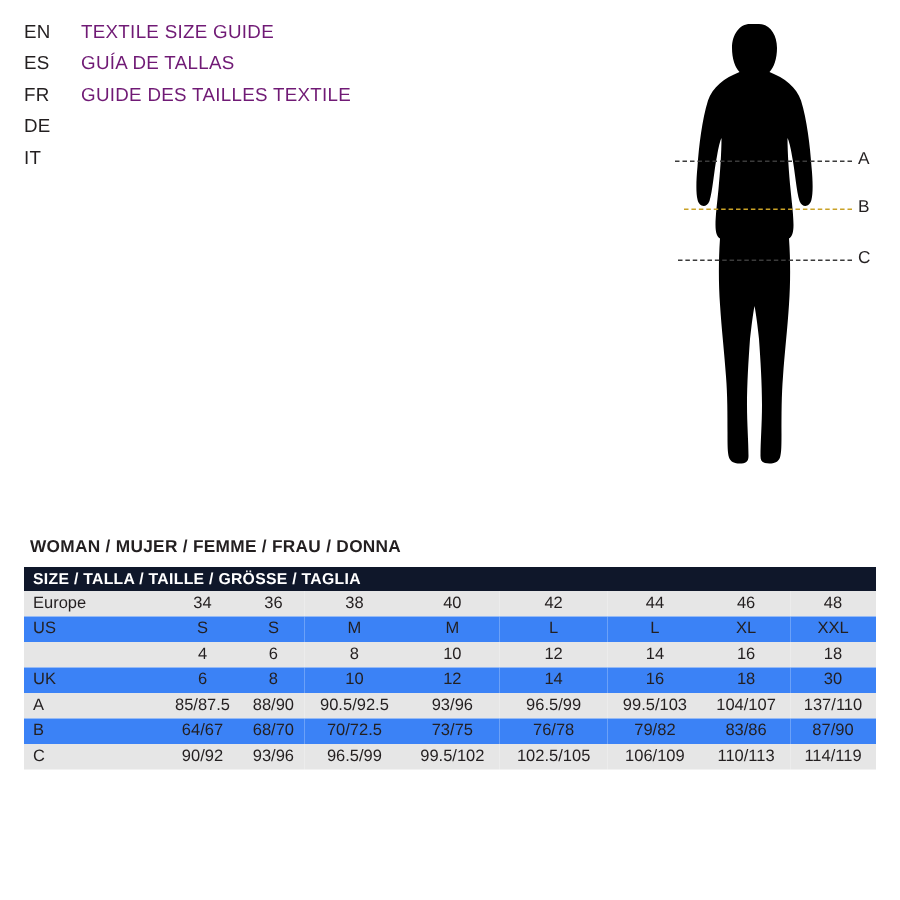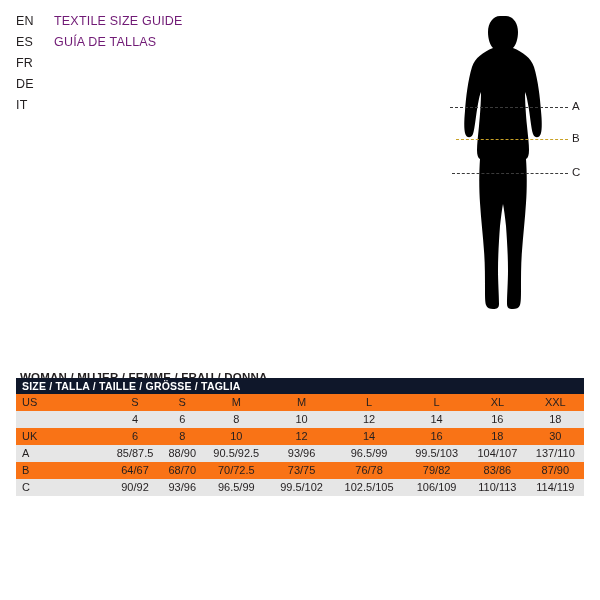--- a/index.html
+++ b/index.html
@@ -73,21 +73,20 @@
   .measure-line.gold { border-top: 1px dashed #c9a227; }
 
   
   .woman-title {
     position: absolute;
     left: 20px;
     top: 359px;
     font-size: 11.5px;
     font-weight: bold;
     letter-spacing: 0.2px;
-    margin-top: 12px;
   }
   table.size-table {
     position: absolute;
     left: 16px;
     top: 378px;
     width: 568px;
     border-collapse: collapse;
     font-size: 11px;
   }
   table.size-table td, table.size-table th {
@@ -107,21 +106,21 @@
     line-height: 16px;
     font-size: 10.5px;
     letter-spacing: 0.2px;
   }
   table.size-table td.rowlabel {
     text-align: left;
     padding-left: 6px;
     width: 86px;
   }
   tr.shade td { background: #e6e6e6; }
-  tr.plain td { background: #f97316; }
+  tr.plain td { background: #3b82f6; }
 
   
   .notes {
     position: absolute;
     left: 20px;
     top: 540px;
     width: 500px;
   }
   .note {
     font-size: 10.5px;
@@ -140,20 +139,21 @@
     <div class="lang-row">
       <span class="lang-code">EN</span>
       <span class="lang-text">TEXTILE SIZE GUIDE</span>
     </div>
     <div class="lang-row">
       <span class="lang-code">ES</span>
       <span class="lang-text">GUÍA DE TALLAS</span>
     </div>
     <div class="lang-row">
       <span class="lang-code">FR</span>
+      <span class="lang-text">GUIDE DES TAILLES TEXTILE</span>
     </div>
     <div class="lang-row">
       <span class="lang-code">DE</span>
     </div>
     <div class="lang-row">
       <span class="lang-code">IT</span>
     </div>
   </div>
 
   <div class="figure-wrap">
@@ -213,20 +213,31 @@
     <div class="measure-label" style="left:152px; top:158px;">C</div>
   </div>
 
   <div class="woman-title">WOMAN / MUJER / FEMME / FRAU / DONNA</div>
 
   <table class="size-table">
     <tbody>
       <tr class="head">
         <td colspan="9">SIZE / TALLA / TAILLE / GRÖSSE / TAGLIA</td>
       </tr>
+      <tr class="shade">
+        <td class="rowlabel">Europe</td>
+        <td>34</td>
+        <td>36</td>
+        <td>38</td>
+        <td>40</td>
+        <td>42</td>
+        <td>44</td>
+        <td>46</td>
+        <td>48</td>
+      </tr>
       <tr class="plain">
         <td class="rowlabel">US</td>
         <td>S</td>
         <td>S</td>
         <td>M</td>
         <td>M</td>
         <td>L</td>
         <td>L</td>
         <td>XL</td>
         <td>XXL</td>

